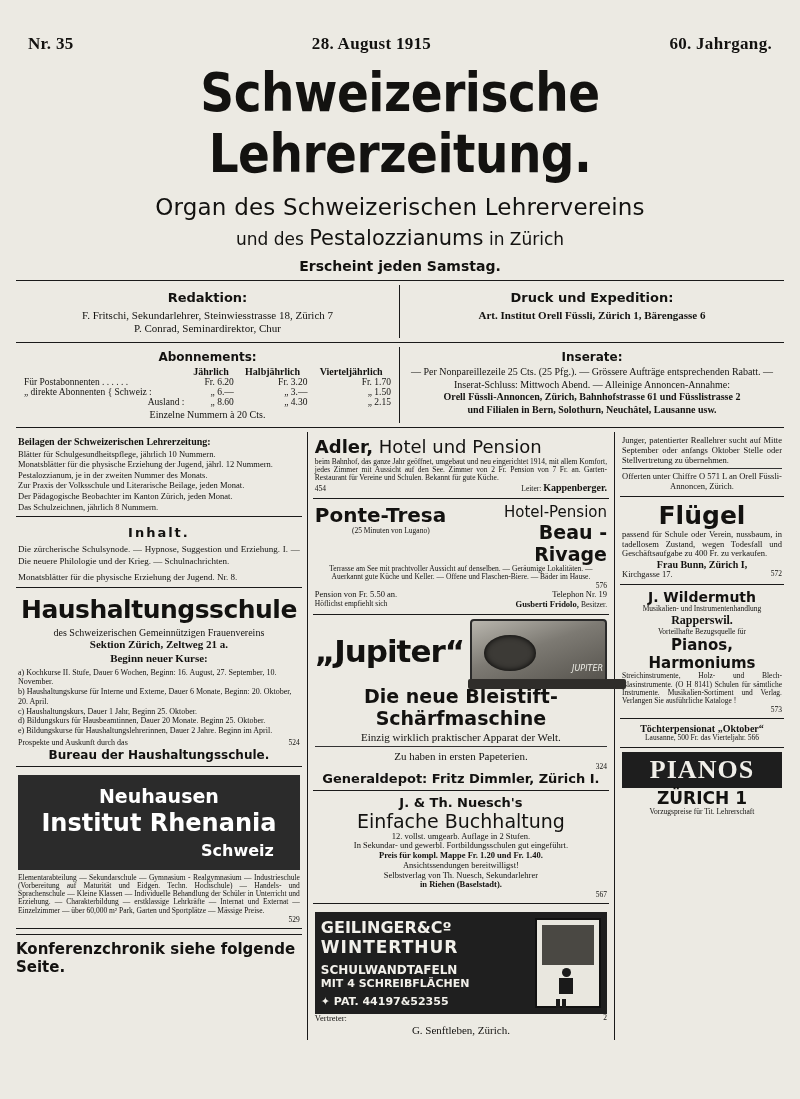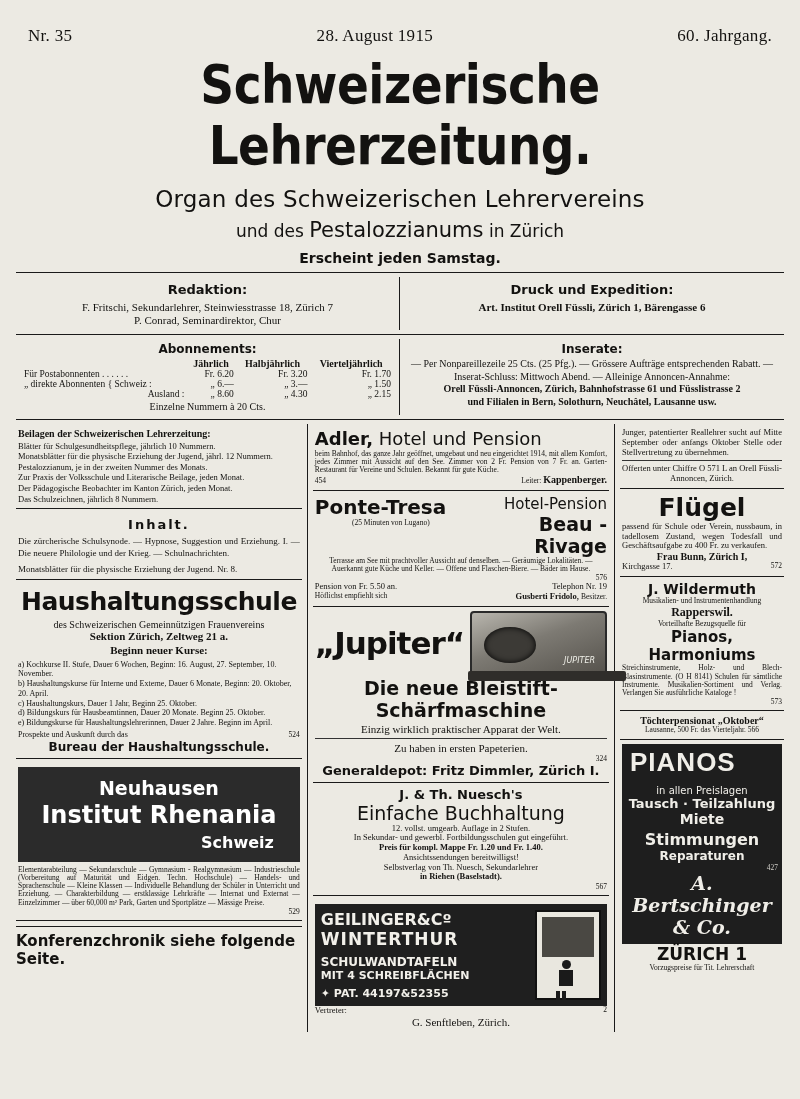--- a/index.html
+++ b/index.html
@@ -15,24 +15,25 @@
     background: #eceae3;
     position: relative;
     padding: 18px 16px 10px 16px;
     overflow: hidden;
     color: #131210;
   }
   .masthead-top {
     display: flex;
     justify-content: space-between;
     align-items: baseline;
-    font-weight: normal;
+    font-weight: bold;
     font-size: 17px;
     padding: 8px 12px 0 12px;
     letter-spacing: .3px;
+    margin-top: 8px;
   }
   .masthead-top .date { font-size: 17px; }
   .title {
     text-align: center;
     font-family: "DejaVu Sans", sans-serif;
     font-weight: bold;
     font-size: 47px;
     letter-spacing: -0.5px;
     margin: 14px 0 4px 0;
     transform: scaleY(1.12);
@@ -180,21 +181,21 @@
   }
   .machine:after {
     content: "";
     position: absolute; left: 12px; top: 14px;
     width: 52px; height: 36px;
     border-radius: 50%;
     background: #3c3a36;
     box-shadow: inset 0 0 6px #000;
   }
   .machine .lbl {
-    position: absolute; right: 10px; bottom: 8px;
+    position: absolute; right: 2px; bottom: 8px;
     color: #efefe8; font-size: 8px; font-family: "DejaVu Sans", sans-serif;
     font-style: italic;
   }
   .machine .base {
     position: absolute; left: -4px; bottom: -8px; width: 158px; height: 10px;
     background: #2f2d2a; border-radius: 2px;
   }
 
   .nuesch-h { font-family: "DejaVu Sans", sans-serif; font-size: 13px; text-align:center; font-weight:bold;}
   .nuesch-h2 { font-family: "DejaVu Sans", sans-serif; font-size: 19px; text-align:center; }
@@ -216,22 +217,22 @@
   .board .inner { position:absolute; left:5px; top:5px; right:5px; height:46%; background:#4a4843;}
   .pupil { position:absolute; bottom:4px; left:18px; width: 22px; height: 34px; }
   .pupil .head { width:9px;height:9px;border-radius:50%;background:#1a1a1a;margin:0 auto;}
   .pupil .body { width:14px;height:16px;background:#1a1a1a;margin:1px auto 0;}
   .pupil .leg { width:4px;height:9px;background:#1a1a1a;display:inline-block;margin:0 1px;}
 
   .fluegel { font-family: "DejaVu Sans", sans-serif; font-weight: bold; font-size: 25px; text-align: center; }
   .wilder { font-family: "DejaVu Sans", sans-serif; font-weight: bold; font-size: 14px; text-align:center;}
   .pianos-h { font-family: "DejaVu Sans", sans-serif; font-weight: bold; font-size: 15px; text-align:center;}
   .pianos-big {
-    background: #1e1e1e; color: #f0eee8; font-family: Liberation Sans, sans-serif;
-    font-weight: bold; font-size: 26px; text-align: left; padding: 3px 8px; letter-spacing: 1px;
+    background: #1e1e1e; color: #f0eee8; font-family: Liberation Serif, serif;
+    font-weight: bold; font-size: 26px; text-align: center; padding: 3px 8px; letter-spacing: 1px;
   }
   .pianos-blk { background:#1e1e1e; color:#f0eee8; padding: 4px 4px 6px; text-align:center; }
   .pianos-blk .l1 { font-size: 10px; font-family:"DejaVu Sans",sans-serif; }
   .pianos-blk .l2 { font-size: 13px; font-family:"DejaVu Sans",sans-serif; font-weight:bold; }
   .pianos-blk .l3 { font-size: 14px; font-family:"DejaVu Sans",sans-serif; font-weight:bold; }
   .pianos-blk .l4 { font-size: 16px; font-family:"DejaVu Sans",sans-serif; font-weight:bold; margin-top:3px;}
   .pianos-blk .l5 { font-size: 12px; font-family:"DejaVu Sans",sans-serif; font-weight:bold;}
   .bertsch { font-family:"DejaVu Serif",serif; font-weight:bold; font-style:italic; font-size:19px; text-align:center; }
   .zurich1 { font-family:"DejaVu Sans",sans-serif; font-weight:bold; font-size:17px; text-align:center; }
 
@@ -510,29 +511,20 @@
       <div class="ad">
         <div class="c b" style="font-size:10px">Töchterpensionat „Oktober“</div>
         <div class="c xtiny">
           <span>Lausanne, 500 Fr. das Vierteljahr.</span>
           <span>566</span>
         </div>
       </div>
 
       <div class="ad">
         <div class="pianos-big">PIANOS</div>
-        <div class="pianos-blk">
-          <div class="l1">in allen Preislagen</div>
-          <div class="l2">Tausch · Teilzahlung</div>
-          <div class="l3">Miete</div>
-          <div class="l4">Stimmungen</div>
-          <div class="l5">Reparaturen</div>
-          <div class="num-right" style="color:#cfcdc7">427</div>
-          <div class="bertsch">A. Bertschinger &amp; Co.</div>
-        </div>
         <div class="zurich1">ZÜRICH 1</div>
         <div class="c xtiny">Vorzugspreise für Tit. Lehrerschaft</div>
       </div>
 
     </div>
   </div>
 
 </div>
 
 </body></html>

